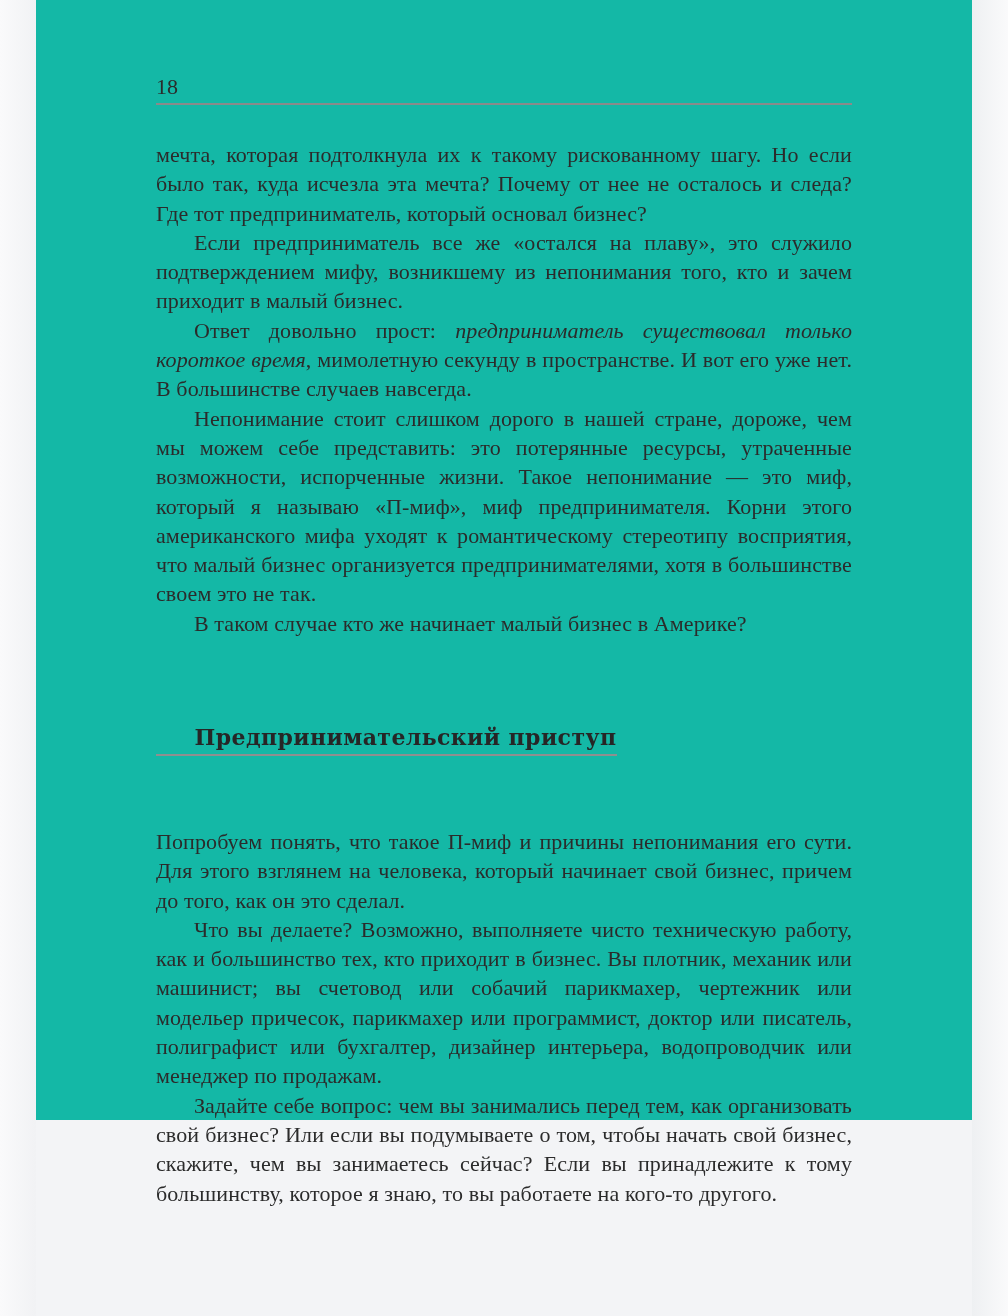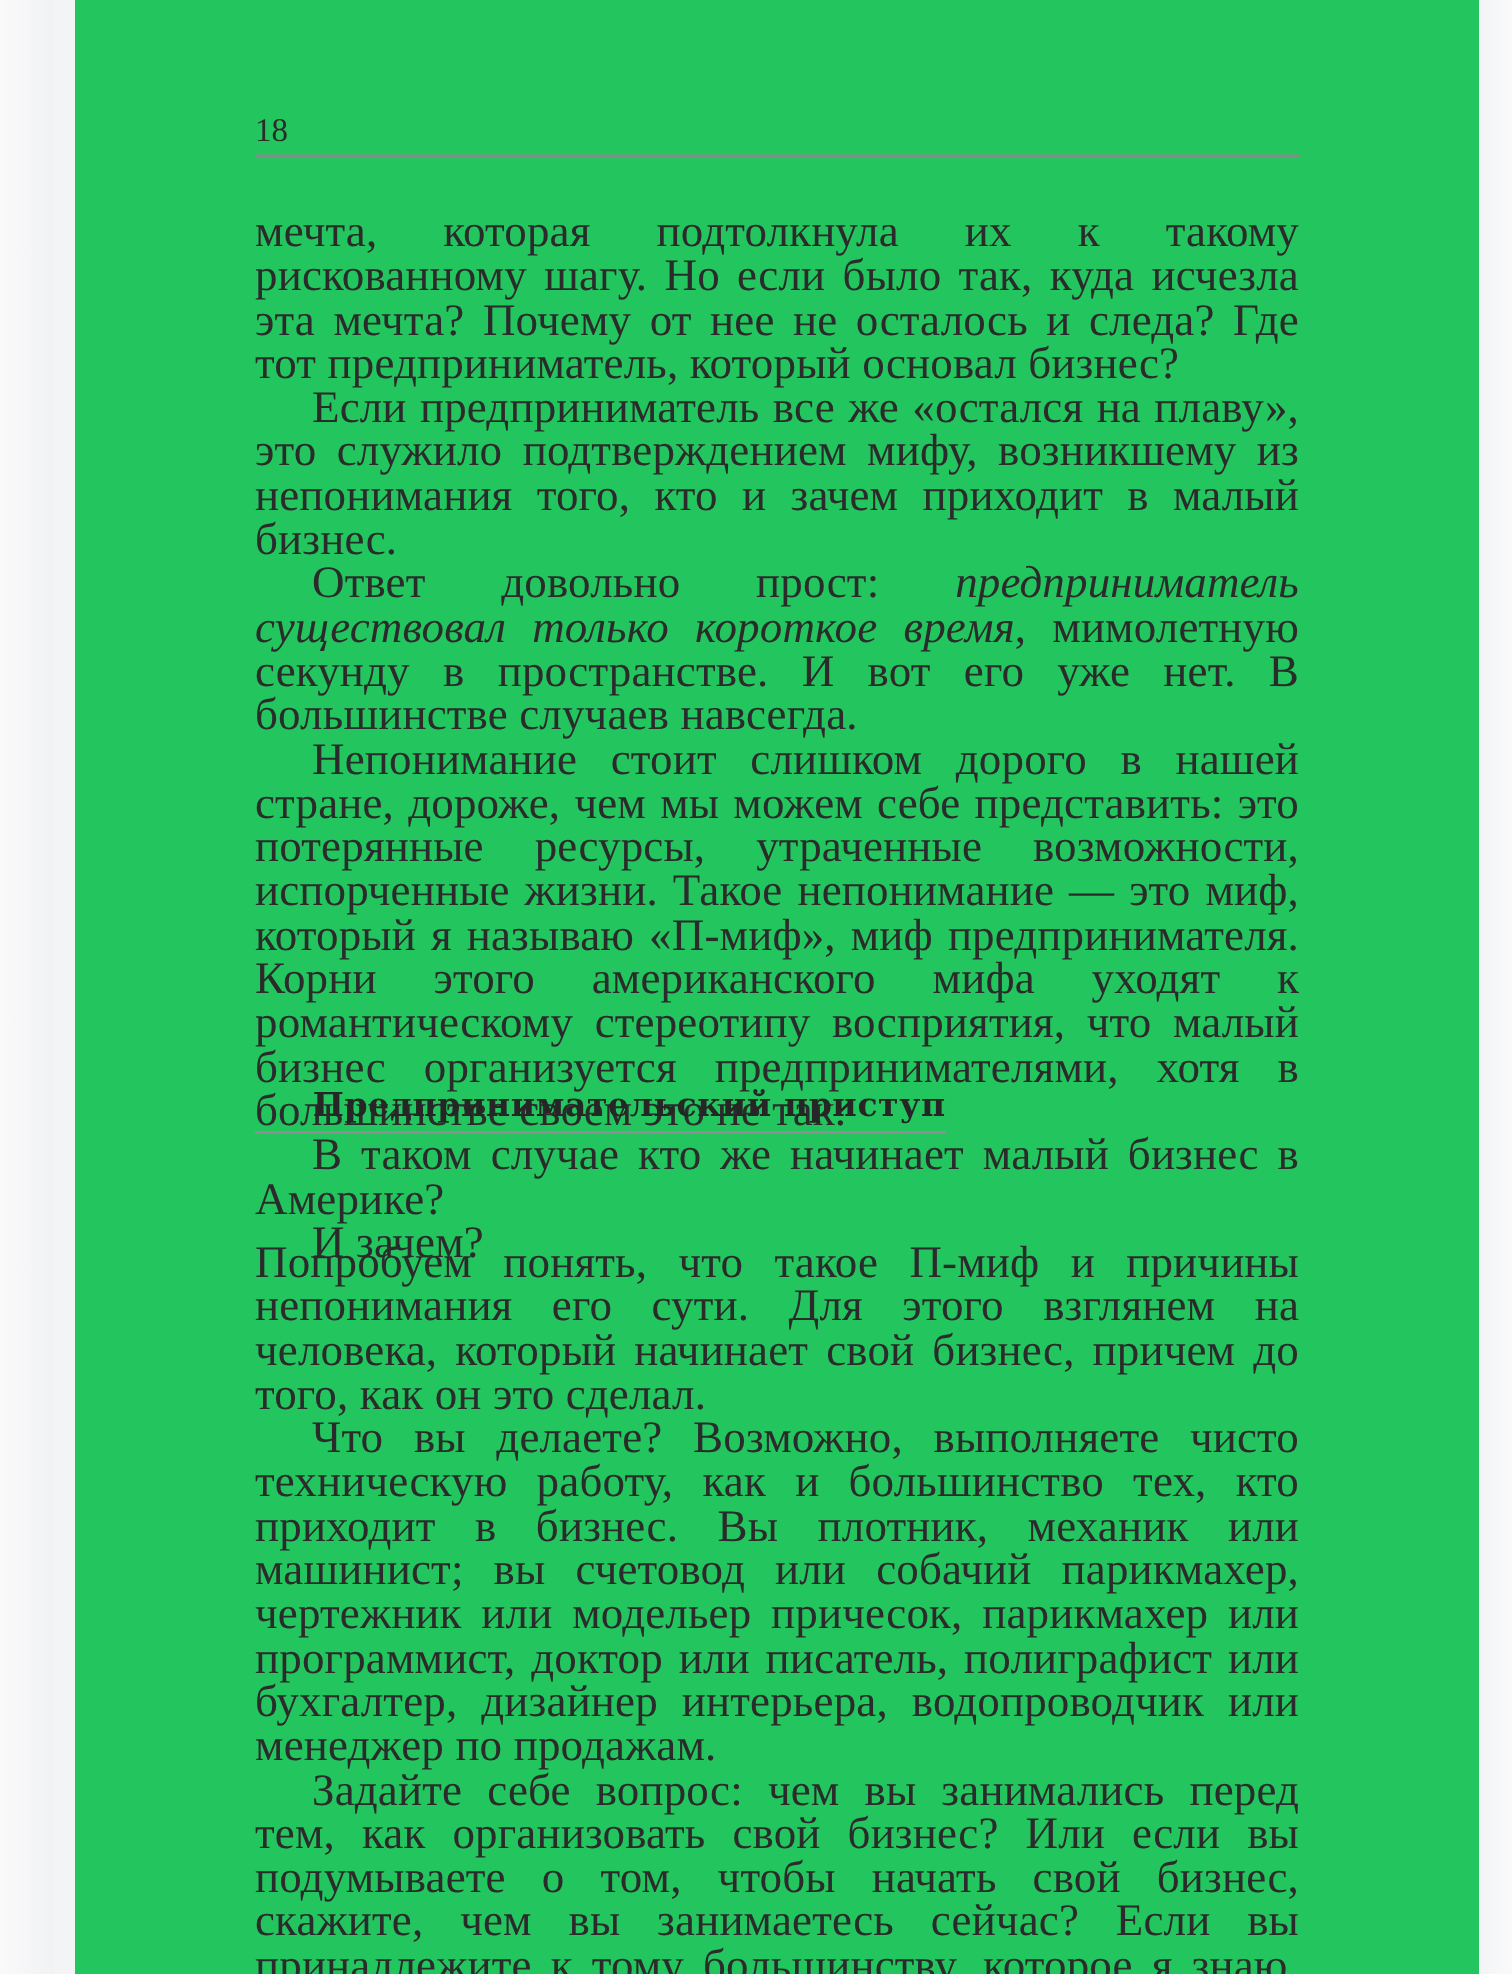--- a/index.html
+++ b/index.html
@@ -22,25 +22,25 @@
       background: linear-gradient(to right, #fafafb 0%, #f1f2f4 100%);
     }
     .shade-right {
       position: absolute;
       right: 0; top: 0;
       width: 36px; height: 1316px;
       background: linear-gradient(to left, #fafafb 0%, #eef0f2 100%);
     }
     .page {
       position: absolute;
-      left: 50px;
+      left: 36px;
       top: 0;
       width: 936px;
-      height: 1316px;
-      background: #22c55e;
+      height: 1120px;
+      background: #14b8a6;
     }
     .running-head {
       position: absolute;
       left: 120px;
       top: 74px;
       width: 696px;
       height: 29px;
       border-bottom: 2px solid #8a8a8a;
       display: flex;
       justify-content: space-between;
@@ -54,21 +54,21 @@
     }
     .running-title {
       font-style: italic;
       padding-bottom: 3px;
       letter-spacing: 0.2px;
     }
     .body-text {
       position: absolute;
       left: 120px;
       width: 696px;
-      font-size: 30px;
+      font-size: 22px;
       line-height: 29.3px;
       text-align: justify;
       letter-spacing: 0.1px;
     }
     .body-text p {
       margin: 0;
       text-indent: 38px;
     }
     .body-text p.noindent {
       text-indent: 0;
@@ -107,21 +107,20 @@
   <div class="running-head">
     <span class="page-number">18</span>
   </div>
 
   <div class="body-text block1">
     <p class="noindent">мечта, которая подтолкнула их к такому рискованному шагу. Но если было так, куда исчезла эта мечта? Почему от нее не осталось и следа? Где тот предприниматель, который основал бизнес?</p>
     <p>Если предприниматель все же «остался на плаву», это служило подтверждением мифу, возникшему из непонимания того, кто и зачем приходит в малый бизнес.</p>
     <p><span>Ответ довольно прост: </span><em>предприниматель существовал только короткое время</em><span>, мимолетную секунду в пространстве. И вот его уже нет. В большинстве случаев навсегда.</span></p>
     <p>Непонимание стоит слишком дорого в нашей стране, дороже, чем мы можем себе представить: это потерянные ресурсы, утраченные возможности, испорченные жизни. Такое непонимание — это миф, который я называю «П-миф», миф предпринимателя. Корни этого американского мифа уходят к романтическому стереотипу восприятия, что малый бизнес организуется предпринимателями, хотя в большинстве своем это не так.</p>
     <p>В таком случае кто же начинает малый бизнес в Америке?</p>
-    <p>И зачем?</p>
   </div>
 
   <div class="section-heading">Предпринимательский приступ</div>
 
   <div class="body-text block2">
     <p class="noindent">Попробуем понять, что такое П-миф и причины непонимания его сути. Для этого взглянем на человека, который начинает свой бизнес, причем до того, как он это сделал.</p>
     <p>Что вы делаете? Возможно, выполняете чисто техническую работу, как и большинство тех, кто приходит в бизнес. Вы плотник, механик или машинист; вы счетовод или собачий парикмахер, чертежник или модельер причесок, парикмахер или программист, доктор или писатель, полиграфист или бухгалтер, дизайнер интерьера, водопроводчик или менеджер по продажам.</p>
     <p>Задайте себе вопрос: чем вы занимались перед тем, как организовать свой бизнес? Или если вы подумываете о том, чтобы начать свой бизнес, скажите, чем вы занимаетесь сейчас? Если вы принадлежите к тому большинству, которое я знаю, то вы работаете на кого-то другого.</p>
   </div>
 

